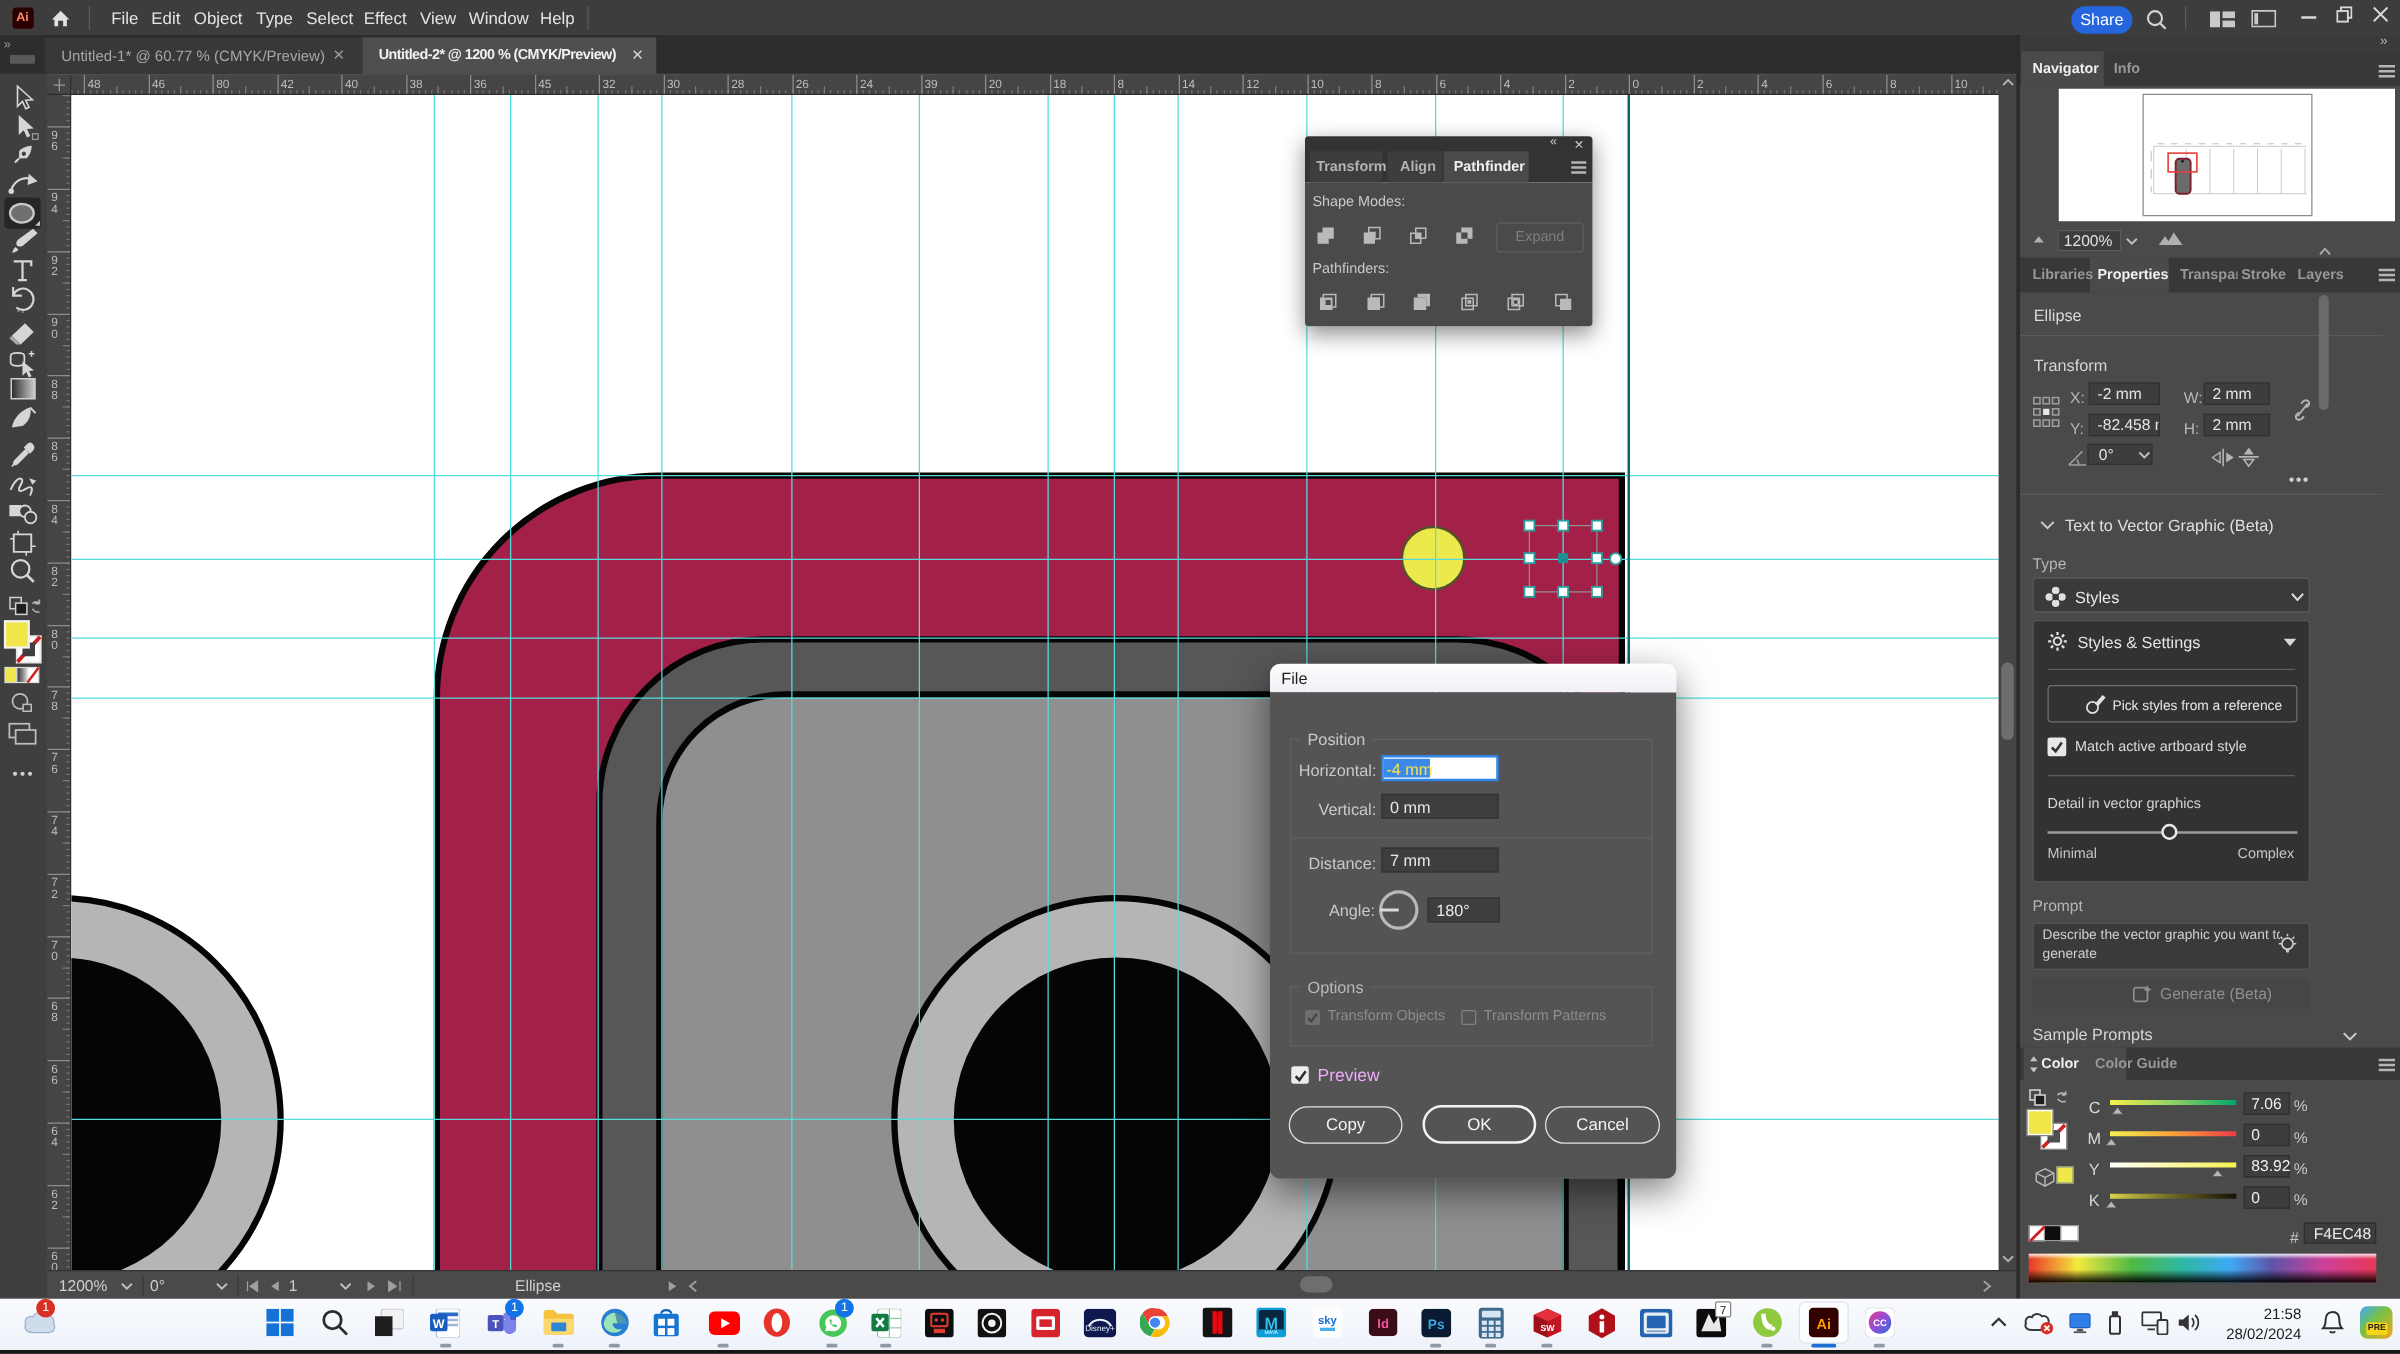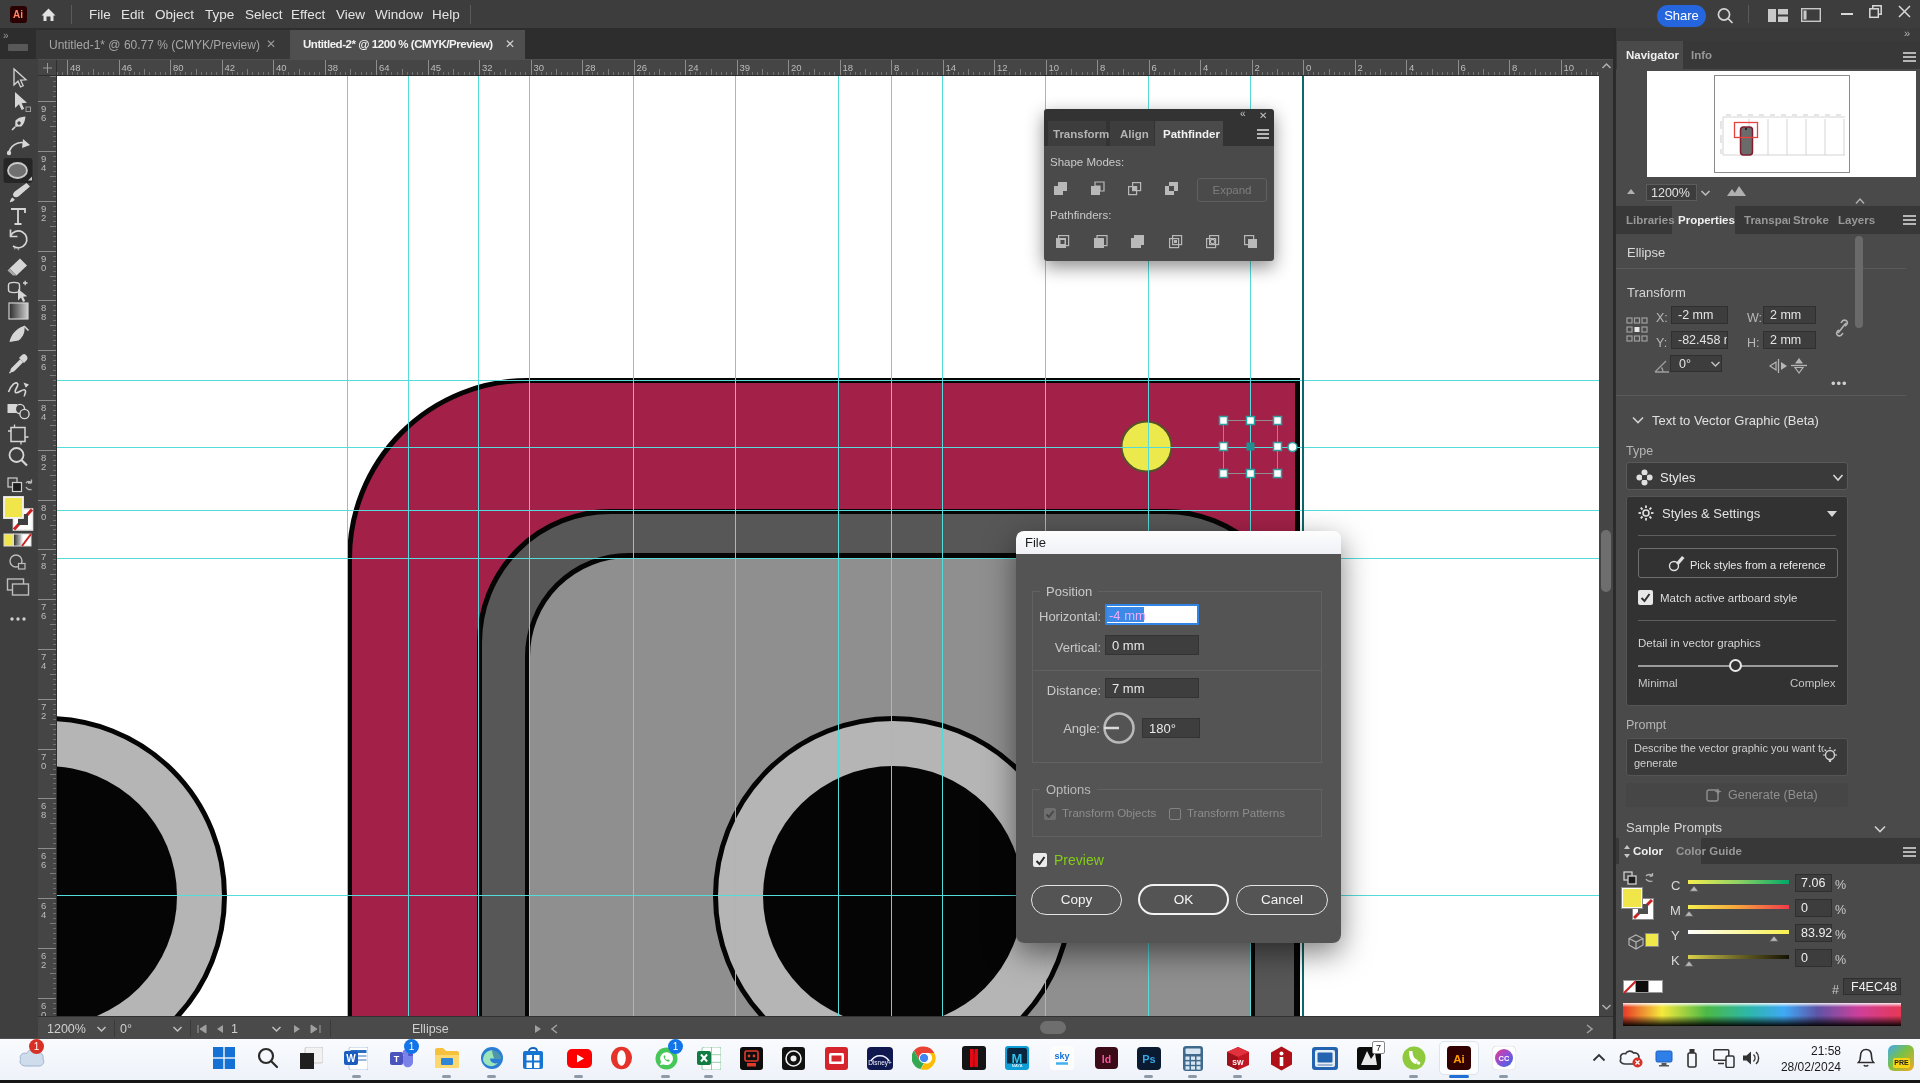--- a/index.html
+++ b/index.html
@@ -513,21 +513,21 @@
       <div style="position:absolute;left:183.50px;bottom:0;width:1px;height:16px;background:#8d8d8d;"></div>
       <div class="rlab" style="left:186.50px;top:2px;">42</div>
       <div style="position:absolute;left:209.25px;bottom:0;width:1px;height:6px;background:#7a7a7a;"></div>
       <div style="position:absolute;left:235.00px;bottom:0;width:1px;height:16px;background:#8d8d8d;"></div>
       <div class="rlab" style="left:238.00px;top:2px;">40</div>
       <div style="position:absolute;left:260.75px;bottom:0;width:1px;height:6px;background:#7a7a7a;"></div>
       <div style="position:absolute;left:286.50px;bottom:0;width:1px;height:16px;background:#8d8d8d;"></div>
       <div class="rlab" style="left:289.50px;top:2px;">38</div>
       <div style="position:absolute;left:312.25px;bottom:0;width:1px;height:6px;background:#7a7a7a;"></div>
       <div style="position:absolute;left:338.00px;bottom:0;width:1px;height:16px;background:#8d8d8d;"></div>
-      <div class="rlab" style="left:341.00px;top:2px;">64</div>
+      <div class="rlab" style="left:341.00px;top:2px;">36</div>
       <div style="position:absolute;left:363.75px;bottom:0;width:1px;height:6px;background:#7a7a7a;"></div>
       <div style="position:absolute;left:389.50px;bottom:0;width:1px;height:16px;background:#8d8d8d;"></div>
       <div class="rlab" style="left:392.50px;top:2px;">45</div>
       <div style="position:absolute;left:415.25px;bottom:0;width:1px;height:6px;background:#7a7a7a;"></div>
       <div style="position:absolute;left:441.00px;bottom:0;width:1px;height:16px;background:#8d8d8d;"></div>
       <div class="rlab" style="left:444.00px;top:2px;">32</div>
       <div style="position:absolute;left:466.75px;bottom:0;width:1px;height:6px;background:#7a7a7a;"></div>
       <div style="position:absolute;left:492.50px;bottom:0;width:1px;height:16px;background:#8d8d8d;"></div>
       <div class="rlab" style="left:495.50px;top:2px;">30</div>
       <div style="position:absolute;left:518.25px;bottom:0;width:1px;height:6px;background:#7a7a7a;"></div>
@@ -1305,21 +1305,21 @@
   <div id="movedlg" style="position:absolute;left:1016px;top:531px;width:325px;height:412px;box-shadow:0 10px 30px rgba(0,0,0,0.5);border-radius:8px;">
     <div class="abs" style="left:0;top:0;width:325px;height:23px;background:linear-gradient(180deg,#fdfdfe,#f0f1f6);border-radius:8px 8px 0 0;"></div>
     <div class="abs" style="left:9px;top:4px;font-size:13px;color:#1d1d1d;">File</div>
     <div class="abs" style="left:0;top:23px;width:325px;height:389px;background:#545454;border-radius:0 0 8px 8px;"></div>
 
     <div class="abs" style="left:16px;top:60px;width:290px;height:172px;border:1px solid #616161;"></div>
     <div class="abs" style="left:24px;top:53px;background:#545454;padding:0 6px;font-size:13px;color:#c9c9c9;">Position</div>
     <div class="abs" style="left:23px;top:78px;width:62px;text-align:right;font-size:13px;color:#c9c9c9;">Horizontal:</div>
     <div class="abs" style="left:89px;top:73px;width:94px;height:21px;background:#ffffff;border:2px solid #3085e4;border-radius:1px;"></div>
     <div class="abs" style="left:91px;top:76px;width:37px;height:15px;background:#3c8ae8;"></div>
-    <div class="abs" style="left:93px;top:77px;font-size:13px;color:#f0abfc;">-4 mm</div>
+    <div class="abs" style="left:93px;top:77px;font-size:13px;color:#fde047;">-4 mm</div>
     <div class="abs" style="left:23px;top:109px;width:62px;text-align:right;font-size:13px;color:#c9c9c9;">Vertical:</div>
     <div class="abs" style="left:89px;top:104px;width:94px;height:20px;background:#3e3e3e;border:1px solid #333;"></div>
     <div class="abs" style="left:96px;top:107px;font-size:13px;color:#e8e8e8;">0 mm</div>
     <div class="abs" style="left:16px;top:139px;width:290px;height:1px;background:#616161;"></div>
     <div class="abs" style="left:23px;top:152px;width:62px;text-align:right;font-size:13px;color:#c9c9c9;">Distance:</div>
     <div class="abs" style="left:89px;top:147px;width:94px;height:20px;background:#3e3e3e;border:1px solid #333;"></div>
     <div class="abs" style="left:96px;top:150px;font-size:13px;color:#e8e8e8;">7 mm</div>
     <div class="abs" style="left:36px;top:190px;width:48px;text-align:right;font-size:13px;color:#c9c9c9;">Angle:</div>
     <svg class="abs" style="left:86px;top:180px;" width="34" height="34">
       <circle cx="17" cy="17" r="14.5" fill="none" stroke="#b9b9b9" stroke-width="2.5"></circle>
@@ -1335,21 +1335,21 @@
         <path d="M1.5 5.5 L4 8 L8.5 2" fill="none" stroke="#454545" stroke-width="1.8"></path>
       </svg>
     <div class="abs" style="left:46px;top:276px;font-size:11.5px;color:#8d8d8d;">Transform Objects</div>
     <div class="abs" style="left:153px;top:277px;width:12px;height:12px;border:1.4px solid #828282;border-radius:2px;"></div>
     <div class="abs" style="left:171px;top:276px;font-size:11.5px;color:#8d8d8d;">Transform Patterns</div>
 
     <div class="abs" style="left:17px;top:322px;width:14px;height:14px;background:#ececec;border-radius:2px;"></div>
     <svg class="abs" style="left:19px;top:324px;" width="11" height="11">
         <path d="M1.5 6 L4.5 9 L9.5 2" fill="none" stroke="#2b2b2b" stroke-width="2"></path>
       </svg>
-    <div class="abs" style="left:38px;top:321px;font-size:14px;color:#84cc16;">Preview</div>
+    <div class="abs" style="left:38px;top:321px;font-size:14px;color:#f0abfc;">Preview</div>
 
     <div class="abs" style="left:15px;top:354px;width:91px;height:30px;border:1.5px solid #e4e4e4;border-radius:15px;color:#f2f2f2;font-size:13.5px;text-align:center;line-height:28px;">Copy</div>
     <div class="abs" style="left:122px;top:353px;width:91px;height:31px;border:2.5px solid #f2f2f2;border-radius:16px;color:#f6f6f6;font-size:13.5px;text-align:center;line-height:27px;">OK</div>
     <div class="abs" style="left:220px;top:354px;width:92px;height:30px;border:1.5px solid #e4e4e4;border-radius:15px;color:#f2f2f2;font-size:13.5px;text-align:center;line-height:28px;">Cancel</div>
   </div>
 
   <div id="taskbar">
 
     <svg class="abs" style="left:18px;top:9px;" width="28" height="20" viewBox="0 0 28 20">
       <path d="M8 18 C3 18 1 14.5 2.5 11.5 C1 7 5 4 8.5 5.5 C10 1.5 16 1 18.5 4.5 C23 3.5 26 7 25 11 C27 14 25 18 21 18 Z" fill="#cfdceb" stroke="#9fb4cc" stroke-width="1"></path>

